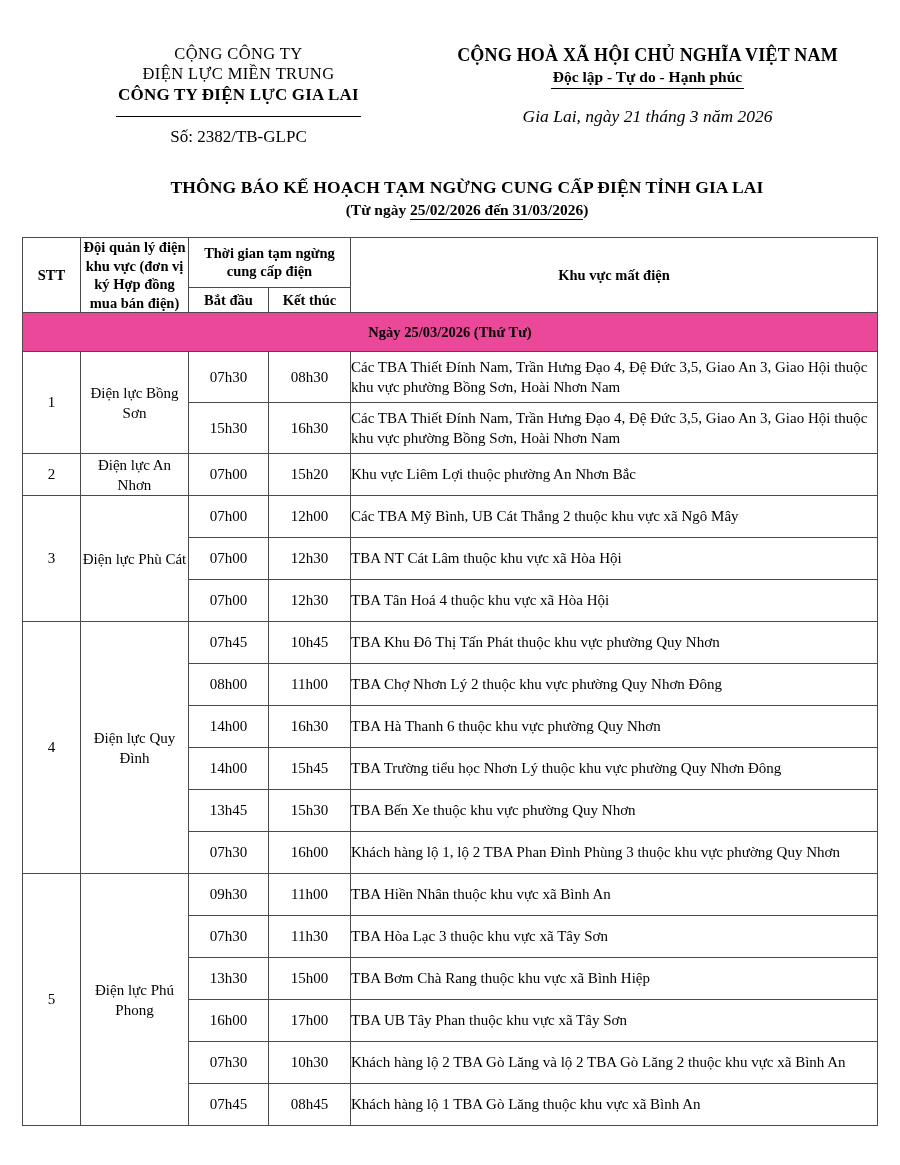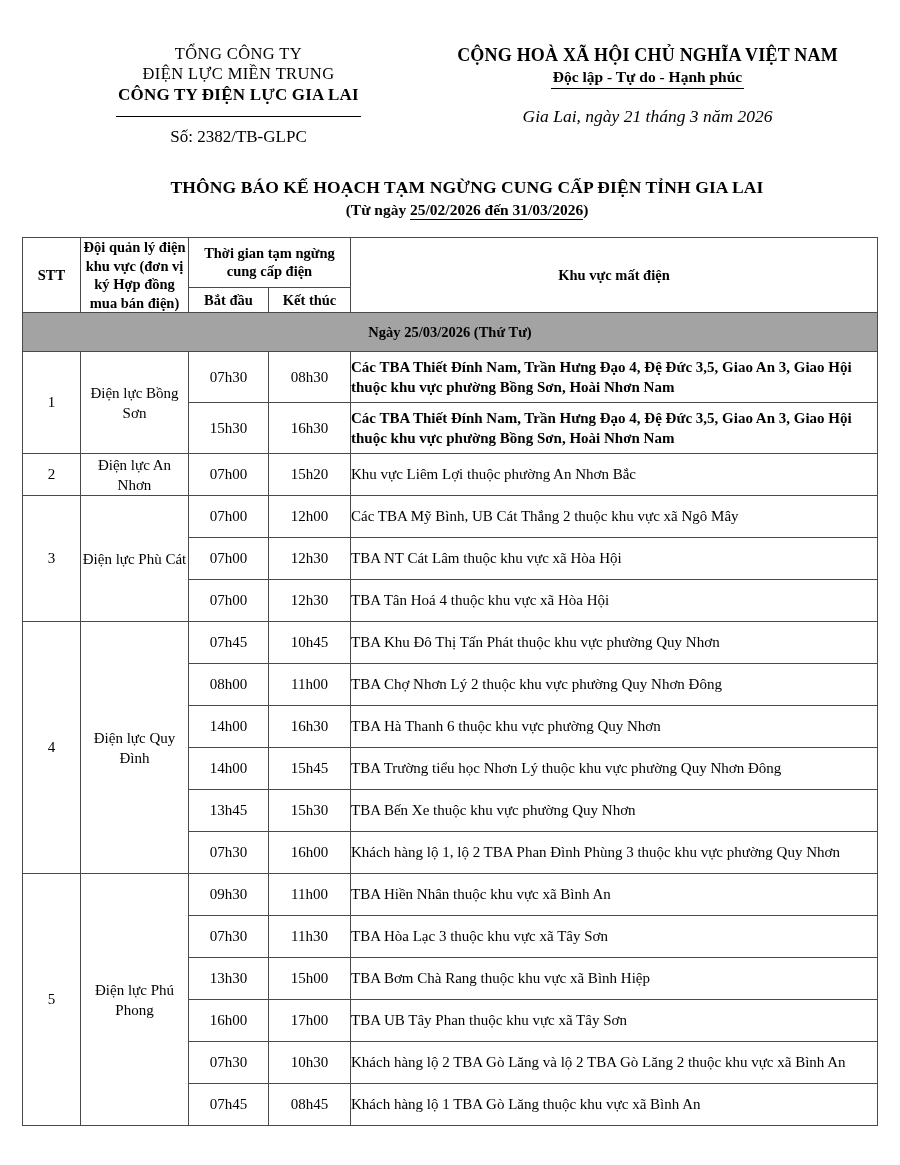--- a/index.html
+++ b/index.html
@@ -125,21 +125,21 @@
     line-height: 18.5px;
     padding: 5px 4px;
   }
   .col-stt   { width: 58px; }
   .col-unit  { width: 108px; }
   .col-start { width: 80px; }
   .col-end   { width: 82px; }
   .col-area  { width: auto; }
 
   td.banner {
-    background: #a3a3a3;
+    background: #ec4899;
     text-align: center;
     font-size: 14.5px;
     font-weight: bold;
     height: 38px;
     line-height: 38px;
   }
   td.stt {
     text-align: center;
     font-size: 15px;
   }
@@ -154,30 +154,30 @@
     font-size: 15px;
     height: 41px;
     padding: 4px 2px;
   }
   td.area {
     font-size: 15px;
     line-height: 20.5px;
     padding: 6px 6px 6px 8px;
     text-align: left;
   }
-  td.area.two-line { height: 50px; font-weight: bold; }
+  td.area.two-line { height: 50px; }
 </style>
 </head>
 <body>
 
 <div class="page">
 
   <div class="masthead">
     <div class="mast-left">
-      <div class="org-line1">TỔNG CÔNG TY</div>
+      <div class="org-line1">CỘNG CÔNG TY</div>
       <div class="org-line2">ĐIỆN LỰC MIỀN TRUNG</div>
       <div class="org-line3">CÔNG TY ĐIỆN LỰC GIA LAI</div>
       <div class="doc-number">Số: 2382/TB-GLPC</div>
     </div>
     <div class="mast-right">
       <div class="nation-line1">CỘNG HOÀ XÃ HỘI CHỦ NGHĨA VIỆT NAM</div>
       <div class="nation-line2">Độc lập - Tự do - Hạnh phúc</div>
       <div class="place-date">Gia Lai, ngày 21 tháng 3 năm 2026</div>
     </div>
   </div>

